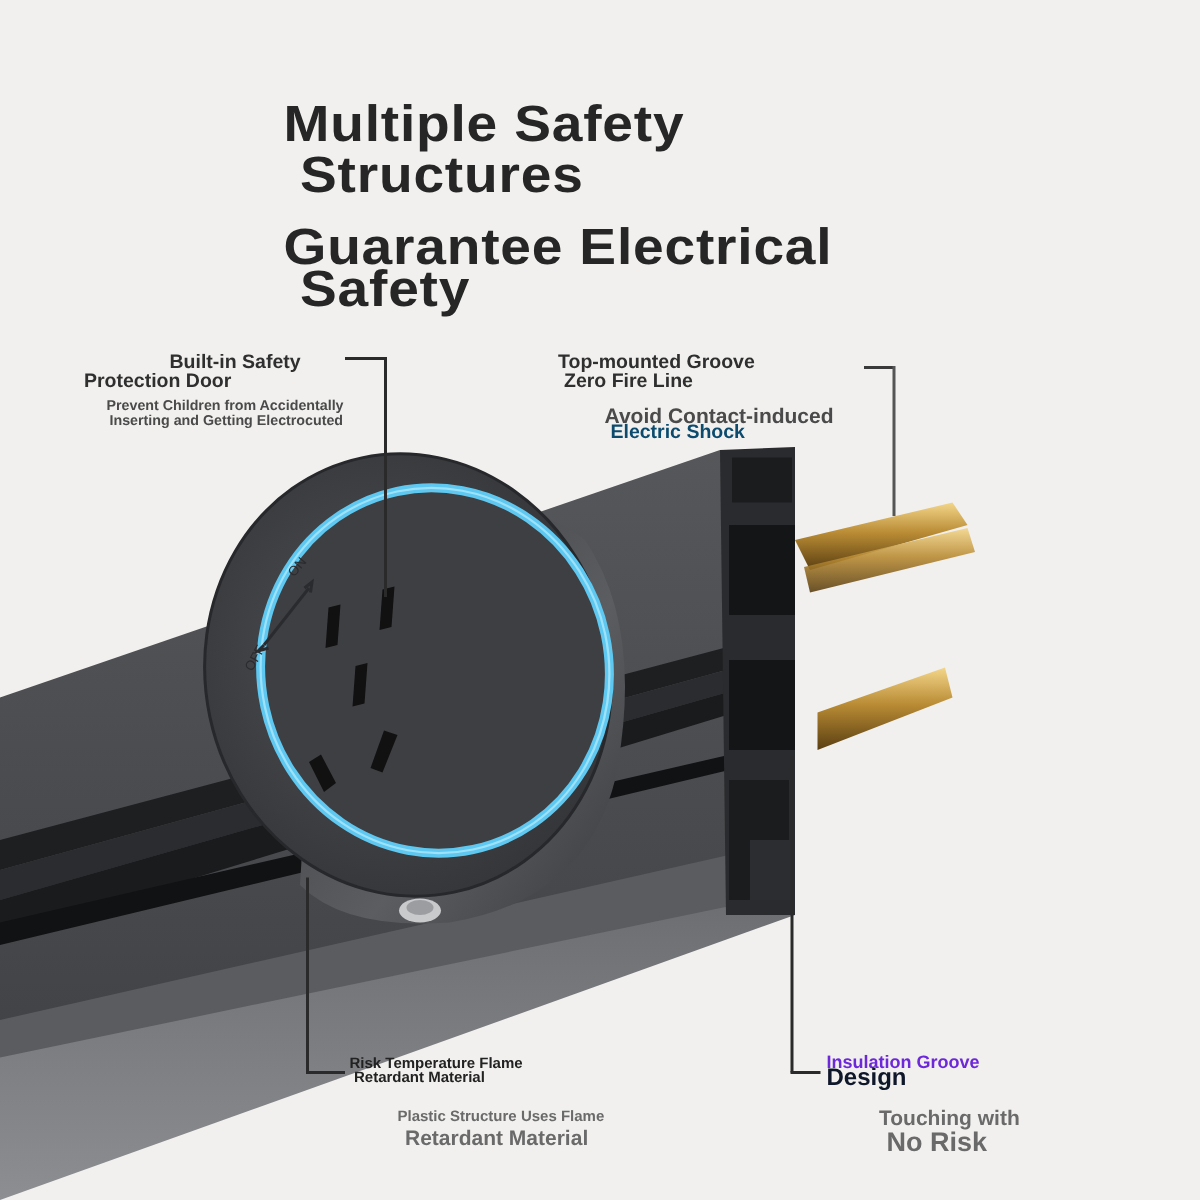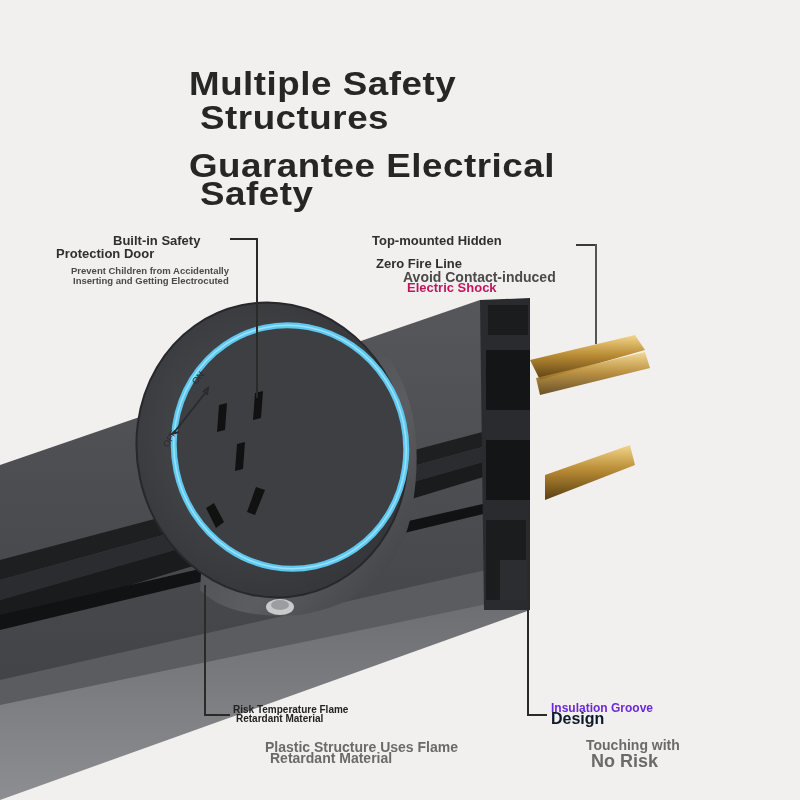--- a/index.html
+++ b/index.html
@@ -105,34 +105,34 @@
 <div>
   <div class="lbl-bold" style="left:65px; top:234px; font-size:13px;padding-left:48px;">Built-in Safety</div>
   <div class="lbl-bold" style="left:56px; top:247px; font-size:13px;">Protection Door</div>
   <div class="lbl-grey" style="left:40px; top:266px; font-size:9.5px; color:#4a4a4a;">Prevent Children from Accidentally</div>
   <div class="lbl-grey" style="left:42px; top:276px; font-size:9.5px; color:#4a4a4a;">Inserting and Getting Electrocuted</div>
   <div class="leader" style="left:230px; top:238px; width:27px; height:1.5px;"></div>
   <div class="leader" style="left:256px; top:238px; width:1.5px; height:160px;"></div>
 </div>
 
 <div>
-  <div class="lbl-bold" style="left:372px; top:234px; font-size:13px;">Top-mounted Hidden</div>
-  <div class="lbl-bold" style="left:376px; top:247px; font-size:13px;margin-top:10px;">Zero Fire Line</div>
+  <div class="lbl-bold" style="left:372px; top:234px; font-size:13px;">Top-mounted Groove</div>
+  <div class="lbl-bold" style="left:376px; top:247px; font-size:13px;">Zero Fire Line</div>
   <div class="lbl-grey" style="left:372px; top:270px; font-size:14px; color:#4a4a4a;">Avoid Contact-induced</div>
-  <div class="lbl-grey" style="left:376px; top:281px; font-size:13px; color:#be185d;">Electric Shock</div>
+  <div class="lbl-grey" style="left:376px; top:281px; font-size:13px; color:#0c4a6e;">Electric Shock</div>
   <div class="leader" style="left:576px; top:244px; width:20px; height:1.5px; background:#3a3a3a;"></div>
   <div class="leader" style="left:595px; top:244px; width:1.5px; height:100px; background:#555;"></div>
 </div>
 
 <div>
   <div class="leader" style="left:204px; top:585px; width:1.5px; height:130px;"></div>
   <div class="leader" style="left:204px; top:714px; width:26px; height:1.5px;"></div>
   <div class="lbl-bold" style="left:233px; top:705px; font-size:10px; color:#222;">Risk Temperature Flame</div>
   <div class="lbl-bold" style="left:236px; top:714px; font-size:10px; color:#222;">Retardant Material</div>
-  <div class="lbl-grey" style="left:234px; top:740px; font-size:14px;">Plastic Structure Uses Flame</div>
+  <div class="lbl-grey" style="left:234px; top:740px; font-size:10px;">Plastic Structure Uses Flame</div>
   <div class="lbl-grey" style="left:239px; top:751px; font-size:14px;">Retardant Material</div>
 </div>
 
 <div>
   <div class="leader" style="left:527px; top:505px; width:1.5px; height:210px;"></div>
   <div class="leader" style="left:527px; top:714px; width:20px; height:1.5px;"></div>
   <div class="lbl-bold" style="left:551px; top:702px; font-size:12px; color:#6d28d9;">Insulation Groove</div>
   <div class="lbl-bold" style="left:551px; top:711px; font-size:16px; color:#0f172a;">Design</div>
   <div class="lbl-grey" style="left:555px; top:738px; font-size:14px;">Touching with</div>
   <div class="lbl-grey" style="left:560px; top:752px; font-size:18px;">No Risk</div>

